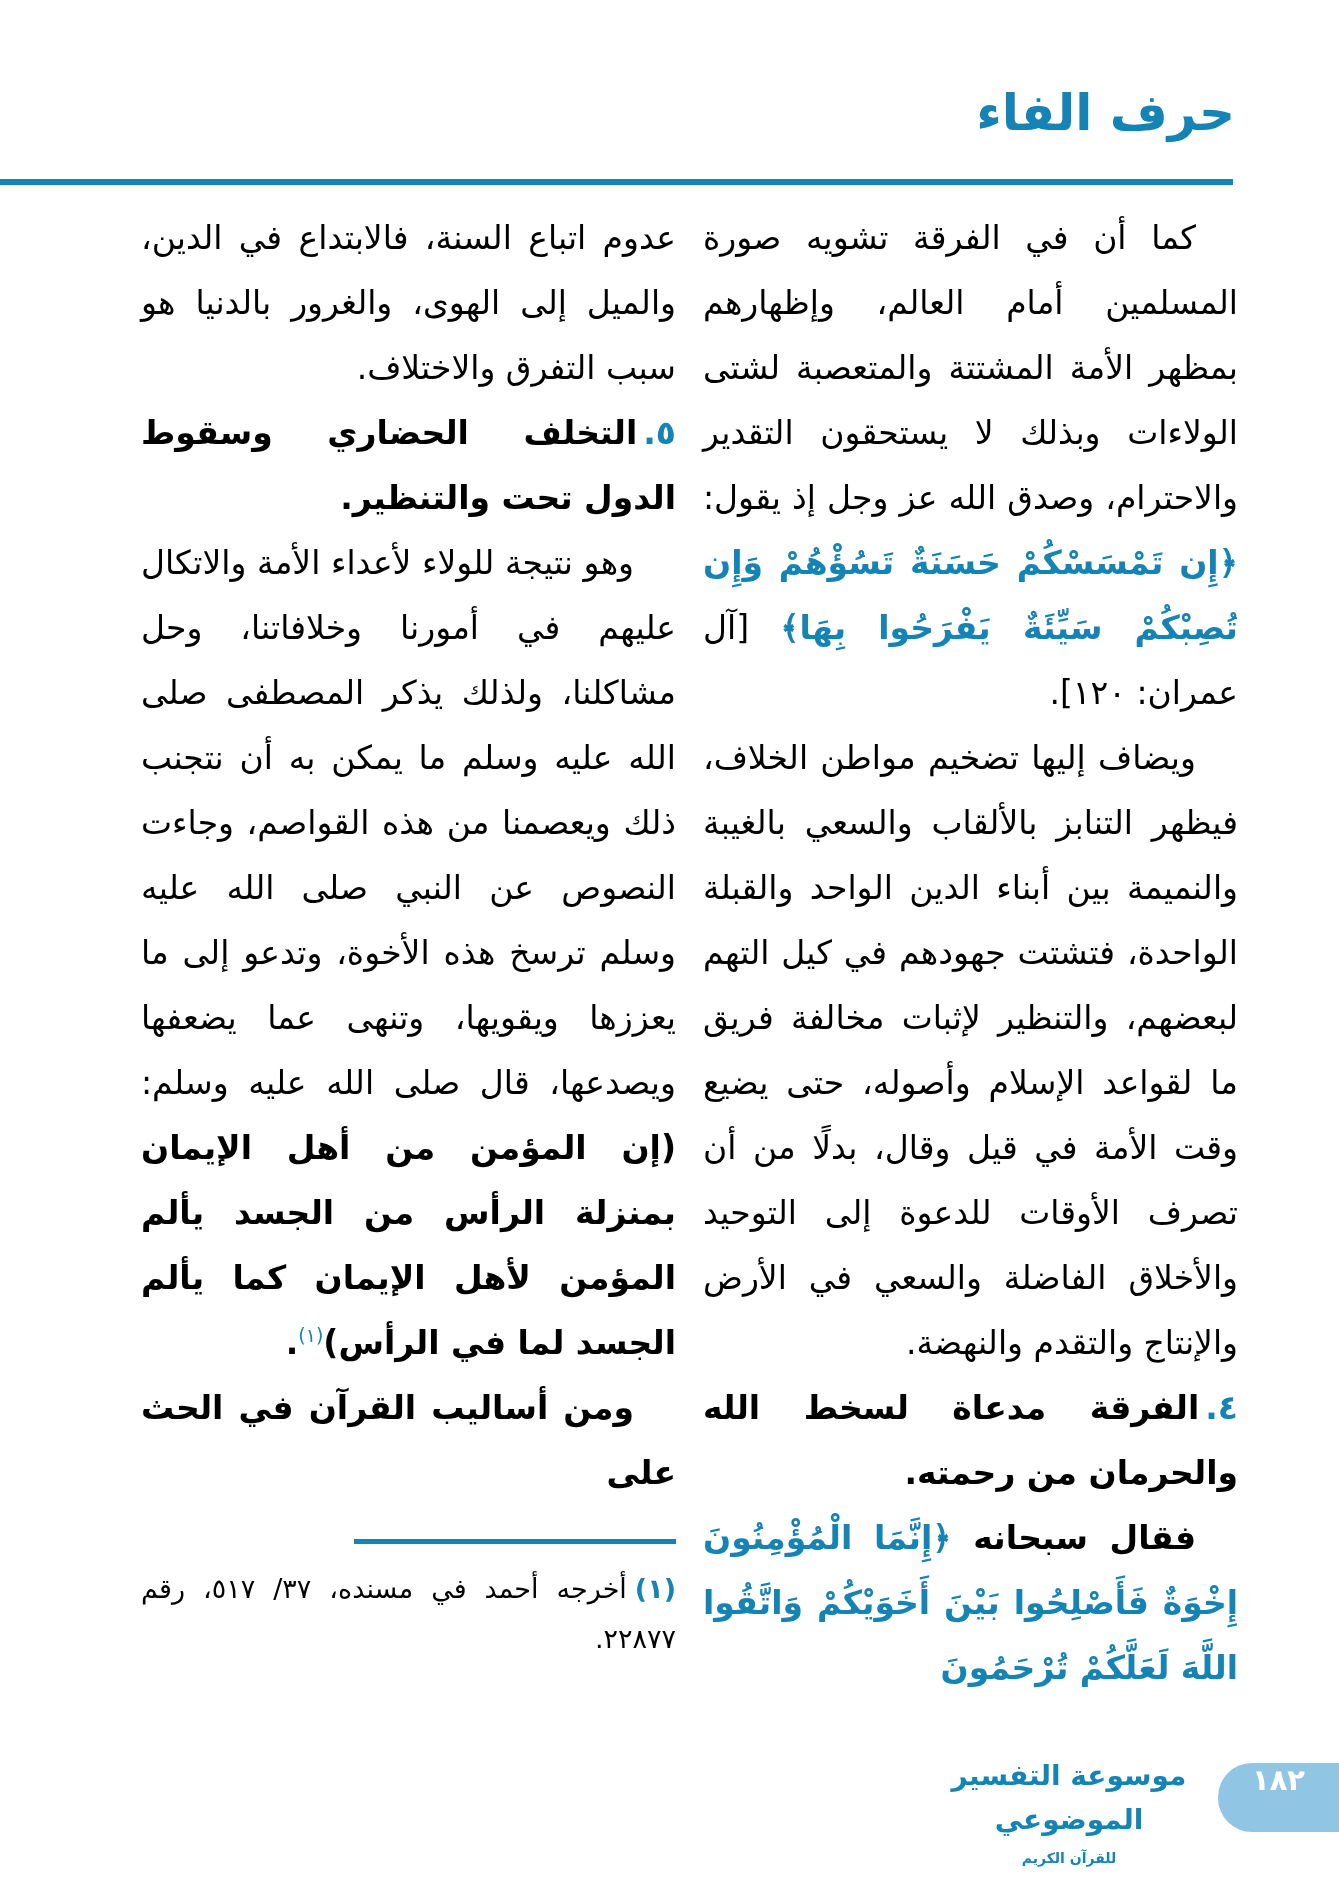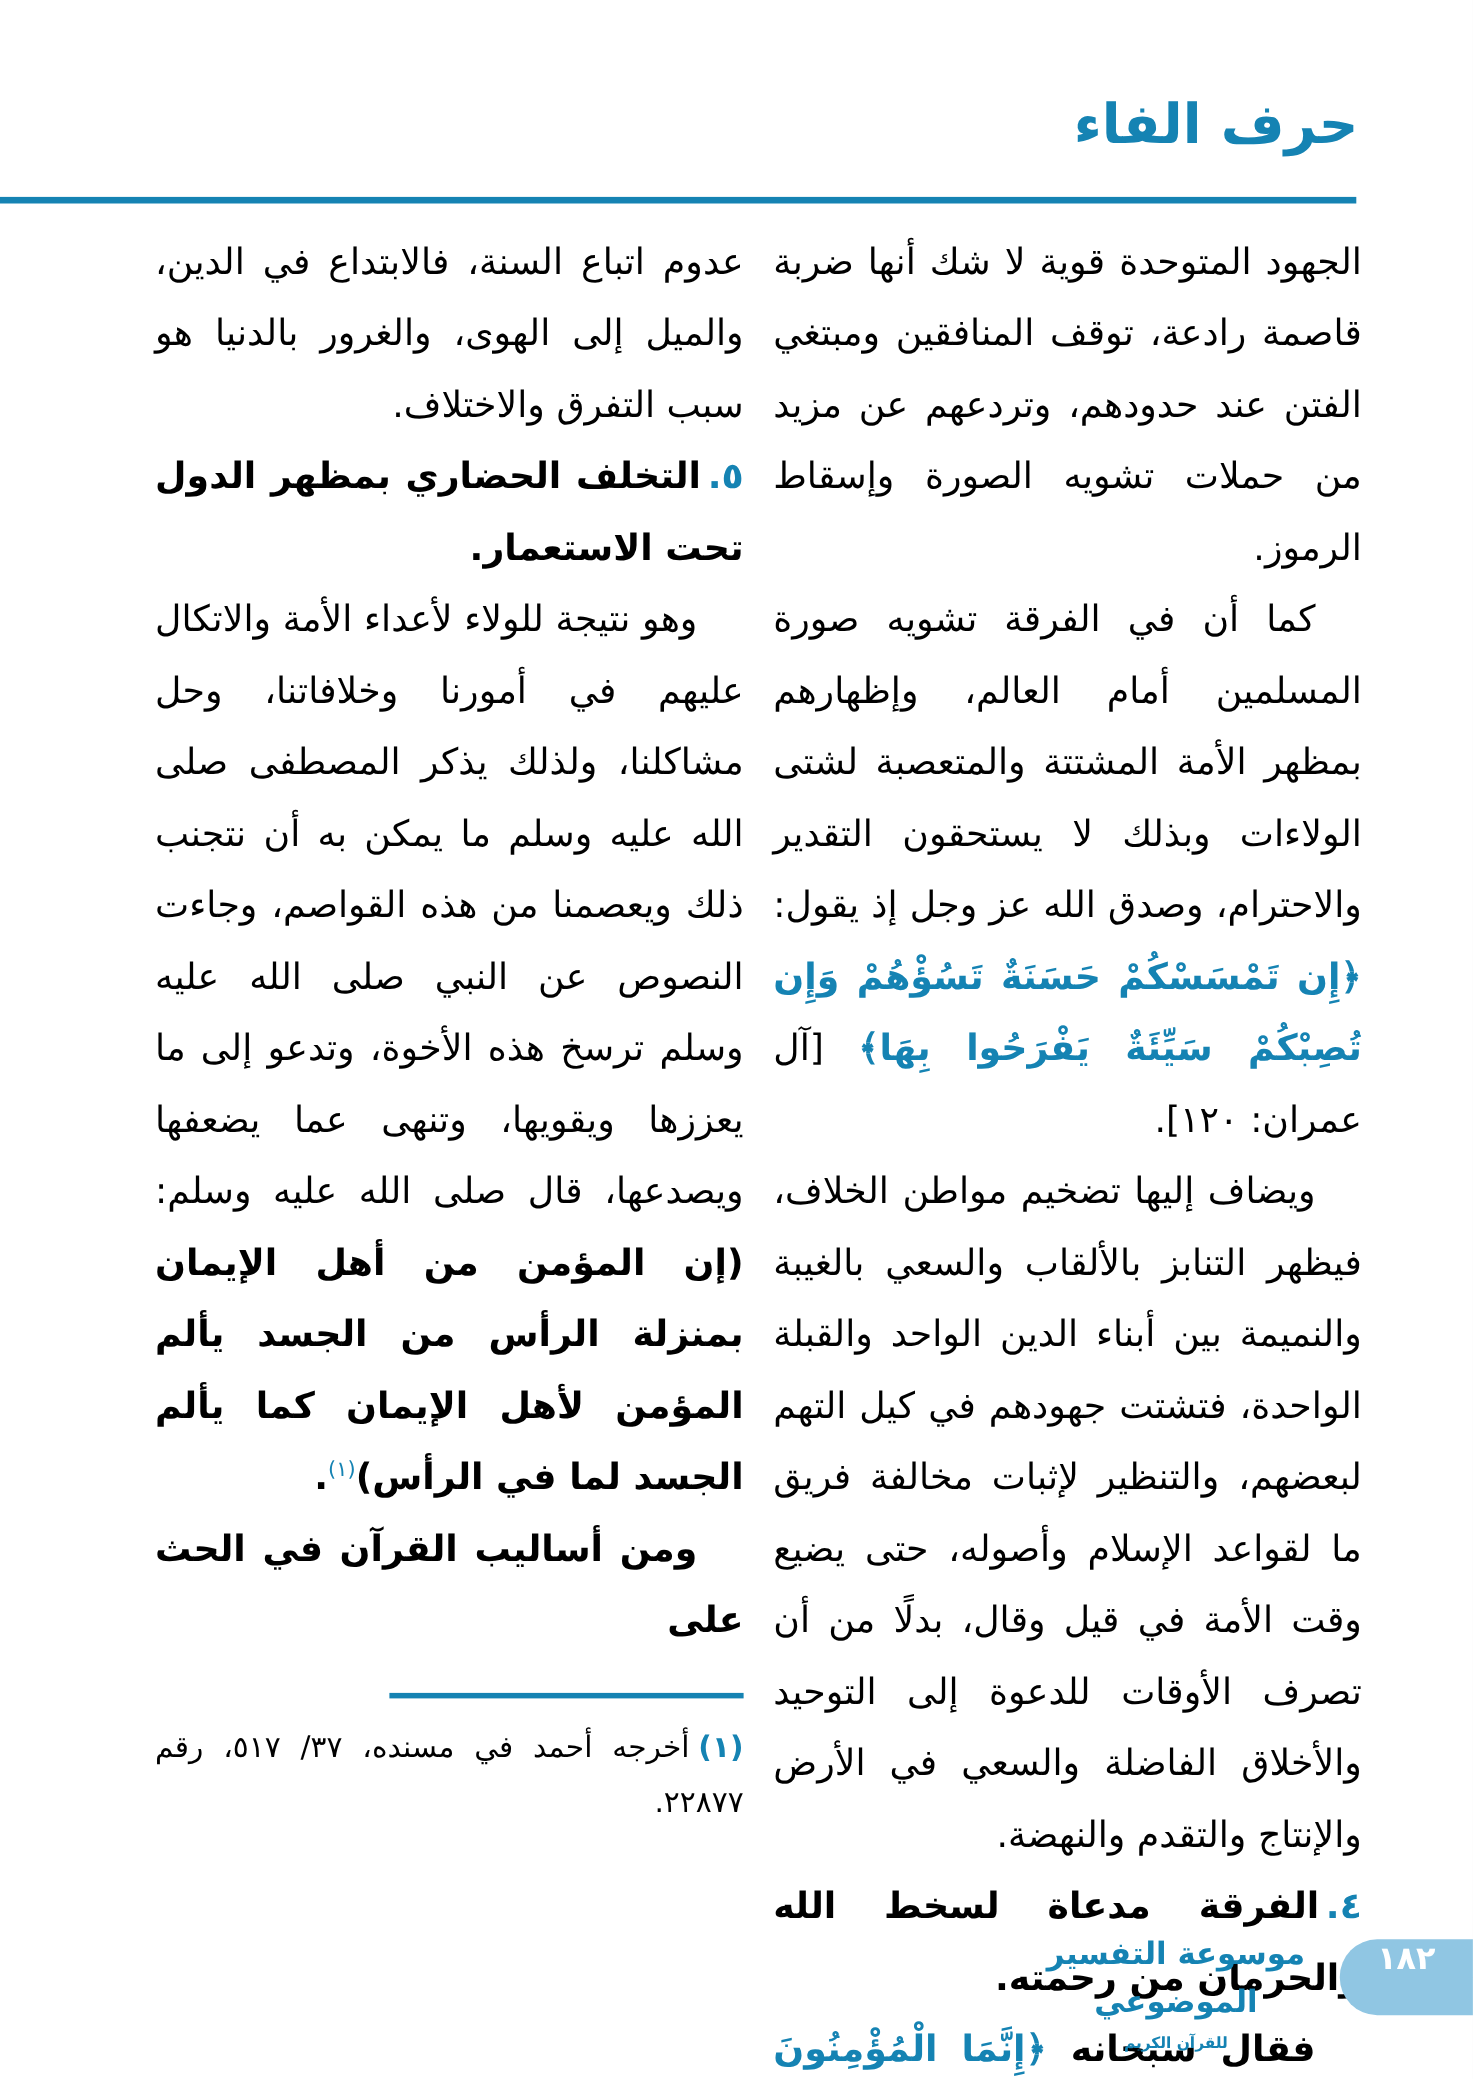--- a/index.html
+++ b/index.html
@@ -86,44 +86,41 @@
 <body>
 
 <div class="page">
 
   <div class="chapter-calligraphy">حرف الفاء</div>
   <div class="header-rule"></div>
 
   <div class="columns">
 
     <section class="col">
-      <p class="para">
-        <span>الجهود المتوحدة قوية لا شك أنها ضربة قاصمة رادعة، توقف المنافقين ومبتغي الفتن عند حدودهم، وتردعهم عن مزيد من حملات تشويه الصورة وإسقاط الرموز.</span>
-      </p>
       <p class="para indent">
         <span>كما أن في الفرقة تشويه صورة المسلمين أمام العالم، وإظهارهم بمظهر الأمة المشتتة والمتعصبة لشتى الولاءات وبذلك لا يستحقون التقدير والاحترام، وصدق الله عز وجل إذ يقول: </span><span class="quran">﴿إِن تَمْسَسْكُمْ حَسَنَةٌ تَسُؤْهُمْ وَإِن تُصِبْكُمْ سَيِّئَةٌ يَفْرَحُوا بِهَا﴾</span><span> [آل عمران: ١٢٠].</span>
       </p>
       <p class="para indent">
         <span>ويضاف إليها تضخيم مواطن الخلاف، فيظهر التنابز بالألقاب والسعي بالغيبة والنميمة بين أبناء الدين الواحد والقبلة الواحدة، فتشتت جهودهم في كيل التهم لبعضهم، والتنظير لإثبات مخالفة فريق ما لقواعد الإسلام وأصوله، حتى يضيع وقت الأمة في قيل وقال، بدلًا من أن تصرف الأوقات للدعوة إلى التوحيد والأخلاق الفاضلة والسعي في الأرض والإنتاج والتقدم والنهضة.</span>
       </p>
       <p class="para">
         <span class="num">٤.</span><span class="bold">الفرقة مدعاة لسخط الله والحرمان من رحمته.</span>
       </p>
       <p class="para indent">
         <span class="bold">فقال سبحانه </span><span class="quran">﴿إِنَّمَا الْمُؤْمِنُونَ إِخْوَةٌ فَأَصْلِحُوا بَيْنَ أَخَوَيْكُمْ وَاتَّقُوا اللَّهَ لَعَلَّكُمْ تُرْحَمُونَ</span>
       </p>
 
     </section>
 
     <section class="col">
       <p class="para">
         <span>عدوم اتباع السنة، فالابتداع في الدين، والميل إلى الهوى، والغرور بالدنيا هو سبب التفرق والاختلاف.</span>
       </p>
       <p class="para">
-        <span class="num">٥.</span><span class="bold">التخلف الحضاري بمظهر الدول تحت الاستعمار.</span>
+        <span class="num">٥.</span><span class="bold">التخلف الحضاري وسقوط الدول تحت والتنظير.</span>
       </p>
       <p class="para indent">
         <span>وهو نتيجة للولاء لأعداء الأمة والاتكال عليهم في أمورنا وخلافاتنا، وحل مشاكلنا، ولذلك يذكر المصطفى صلى الله عليه وسلم ما يمكن به أن نتجنب ذلك ويعصمنا من هذه القواصم، وجاءت النصوص عن النبي صلى الله عليه وسلم ترسخ هذه الأخوة، وتدعو إلى ما يعززها ويقويها، وتنهى عما يضعفها ويصدعها، قال صلى الله عليه وسلم: </span><span class="bold">(إن المؤمن من أهل الإيمان بمنزلة الرأس من الجسد يألم المؤمن لأهل الإيمان كما يألم الجسد لما في الرأس)</span><span class="fn-sup">(١)</span><span class="bold">.</span>
       </p>
       <p class="para indent bold">
         <span>ومن أساليب القرآن في الحث على</span>
       </p>
 
       <div class="footnote-rule"></div>
 

